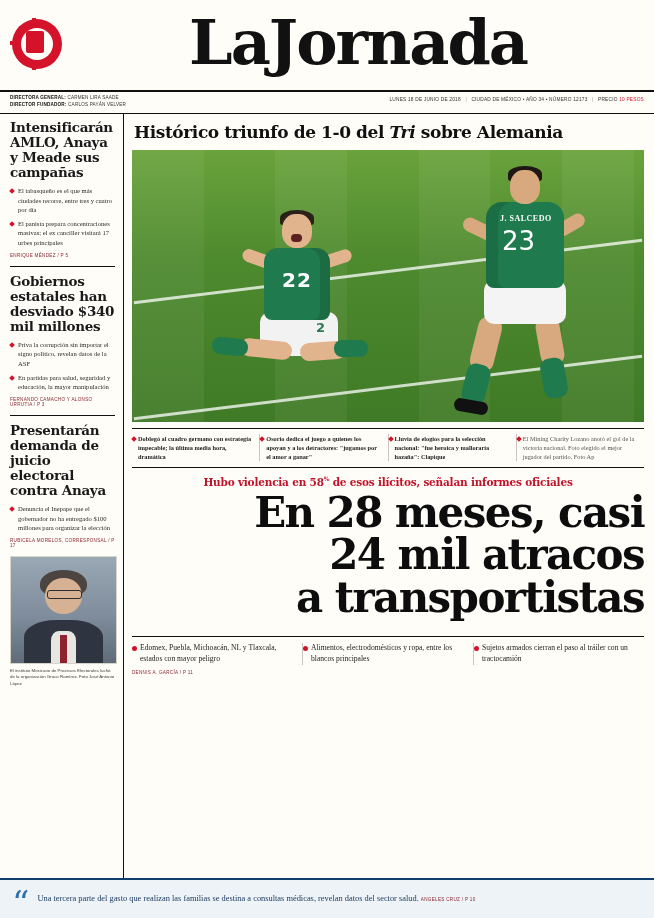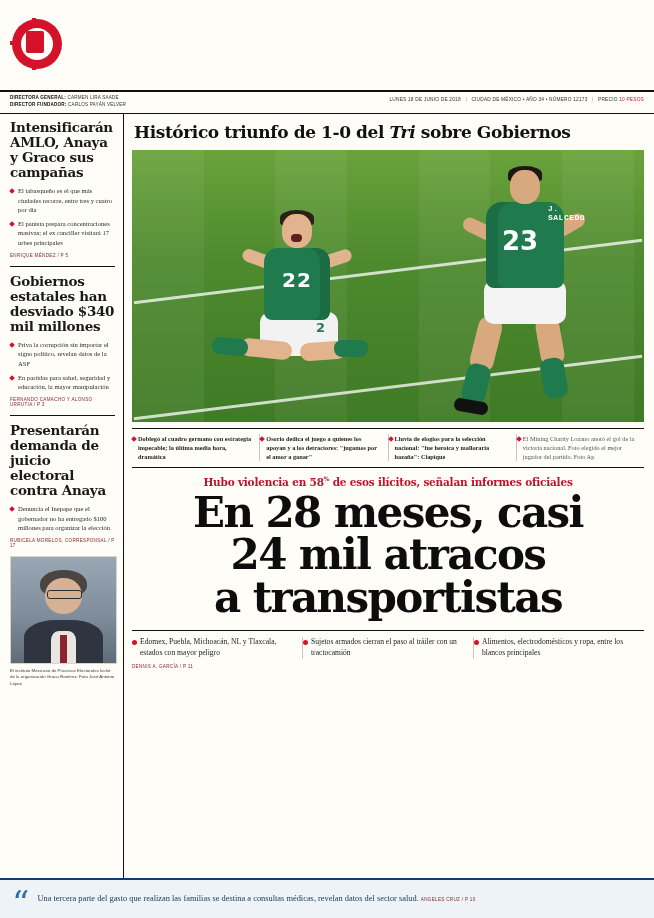--- a/index.html
+++ b/index.html
@@ -256,27 +256,27 @@
     background:#1f7a4d;border-radius:8px;
   }
   
   .p2 .shirt{
     position:absolute;left:6px;top:34px;width:78px;height:86px;
     background:#1f7a4d;border-radius:16px 16px 8px 8px;
     box-shadow:inset 12px 0 0 rgba(0,0,0,.10);
   }
   .p2 .num{
     position:absolute;left:22px;top:58px;
-    font-family:"DejaVu Sans", sans-serif;font-weight:bold;
+    font-family:"DejaVu Sans", sans-serif;font-weight:normal;
     font-size:26px;color:#fff;
   }
   .p2 .nm{
-    position:absolute;left:20px;top:36px;
-    font-family:Liberation Mono, monospace;font-weight:bold;
-    font-size:8px;color:#fff;letter-spacing:.5px;margin-left:48px;
+    position:absolute;left:20px;top:46px;
+    font-family:Liberation Serif, serif;font-weight:bold;
+    font-size:8px;color:#fff;letter-spacing:.5px;
   }
   .p2 .head{
     position:absolute;left:30px;top:2px;width:30px;height:34px;
     background:#d8a87f;border-radius:45%;
   }
   .p2 .hair{
     position:absolute;left:28px;top:-2px;width:34px;height:16px;
     background:#1e1713;border-radius:50% 50% 20% 20%;
   }
   .p2 .armL{
@@ -345,22 +345,22 @@
     margin:7px 0 2px 0;
     letter-spacing:-.2px;
   }
   .kicker .sup{font-size:6px;vertical-align:super;}
   .main-hed{
     font-family:"DejaVu Serif", serif;
     font-weight:bold;
     font-size:42px;
     line-height:1.02;
     letter-spacing:-1.6px;
-    text-align:center;
-    margin:4px 0 10px 0;
+    text-align:right;
+    margin:4px 0 16px 0;
     color:#0d0d0d;
   }
   .sub-cap-row{
     display:flex;
     border-top:1px solid #111;
     padding-top:6px;
   }
   .sub-cap{
     flex:1 1 0;
     padding:0 7px 0 8px;
@@ -419,20 +419,23 @@
 
   <div class="masthead">
     <div class="logo-mark">
       <div class="gear"></div>
       <div class="bar"></div>
       <div class="tick" style="left:0px;top:24px;"></div>
       <div class="tick" style="left:43px;top:24px;"></div>
       <div class="tick" style="left:22px;top:1px;width:4px;height:7px;"></div>
       <div class="tick" style="left:22px;top:46px;width:4px;height:7px;"></div>
     </div>
+    <div class="nameplate">
+      <span class="it">La</span><span>Jornada</span>
+    </div>
   </div>
 
   <div class="credits">
     <div class="left">
       <div><b>DIRECTORA GENERAL:</b>
         <span>CARMEN LIRA SAADE</span></div>
       <div><b>DIRECTOR FUNDADOR:</b>
         <span>CARLOS PAYÁN VELVER</span></div>
     </div>
     <div class="right">
@@ -442,21 +445,21 @@
       <span class="sep">|</span>
       <span>PRECIO</span>
       <span class="red">10 PESOS</span>
     </div>
   </div>
 
   <div class="body">
 
     <div class="col-left">
 
-      <h2 class="lead-hed">Intensificarán AMLO, Anaya y Graco sus campañas</h2>
+      <h2 class="lead-hed">Intensificarán AMLO, Anaya y Meade sus campañas</h2>
       <ul class="bullets">
         <li>El tabasqueño es el que más ciudades recorre, entre tres y cuatro por día</li>
         <li>El panista prepara concentraciones masivas; el ex canciller visitará 17 urbes principales</li>
       </ul>
       <div class="byline">ENRIQUE MÉNDEZ / P 5</div>
 
       <hr class="rule">
 
       <h2 class="lead-hed">Gobiernos estatales han desviado $340 mil millones</h2>
       <ul class="bullets">
@@ -480,21 +483,21 @@
         <div class="hair"></div>
         <div class="head"></div>
         <div class="glasses"></div>
       </div>
       <div class="photo-cap">El instituto Mexicano de Procesos Electorales luchó de la organización Graco Ramírez. Foto José Antonio López</div>
     </div>
 
     <div class="col-main">
 
       <h1 class="sport-hed">
-        <span>Histórico triunfo de 1-0 del </span><i>Tri</i><span> sobre Gobiernos</span>
+        <span>Histórico triunfo de 1-0 del </span><i>Tri</i><span> sobre Alemania</span>
       </h1>
 
       <div class="photo-match">
         <div class="turf-stripe" style="left:0;"></div>
         <div class="turf-stripe" style="left:28%;"></div>
         <div class="turf-stripe" style="left:56%;"></div>
         <div class="turf-stripe" style="left:84%;"></div>
         <div class="turf-line" style="top:120px;"></div>
         <div class="turf-line" style="top:236px;"></div>
 
@@ -543,22 +546,22 @@
       </div>
 
       <h1 class="main-hed">
         <div>En 28 meses, casi</div>
         <div>24 mil atracos</div>
         <div>a transportistas</div>
       </h1>
 
       <div class="sub-cap-row">
         <div class="sub-cap">Edomex, Puebla, Michoacán, NL y Tlaxcala, estados con mayor peligro</div>
+        <div class="sub-cap">Alimentos, electrodomésticos y ropa, entre los blancos principales</div>
         <div class="sub-cap">Sujetos armados cierran el paso al tráiler con un tractocamión</div>
-        <div class="sub-cap">Alimentos, electrodomésticos y ropa, entre los blancos principales</div>
       </div>
       <div class="sub-byline">DENNIS A. GARCÍA / P 11</div>
     </div>
   </div>
 
   <div class="quotebar">
     <div class="quote-mark">“</div>
     <div class="quote-text">
       <span>Una tercera parte del gasto que realizan las familias se destina a consultas médicas, revelan datos del sector salud.</span>
       <span class="src">ANGELES CRUZ / P 10</span>

